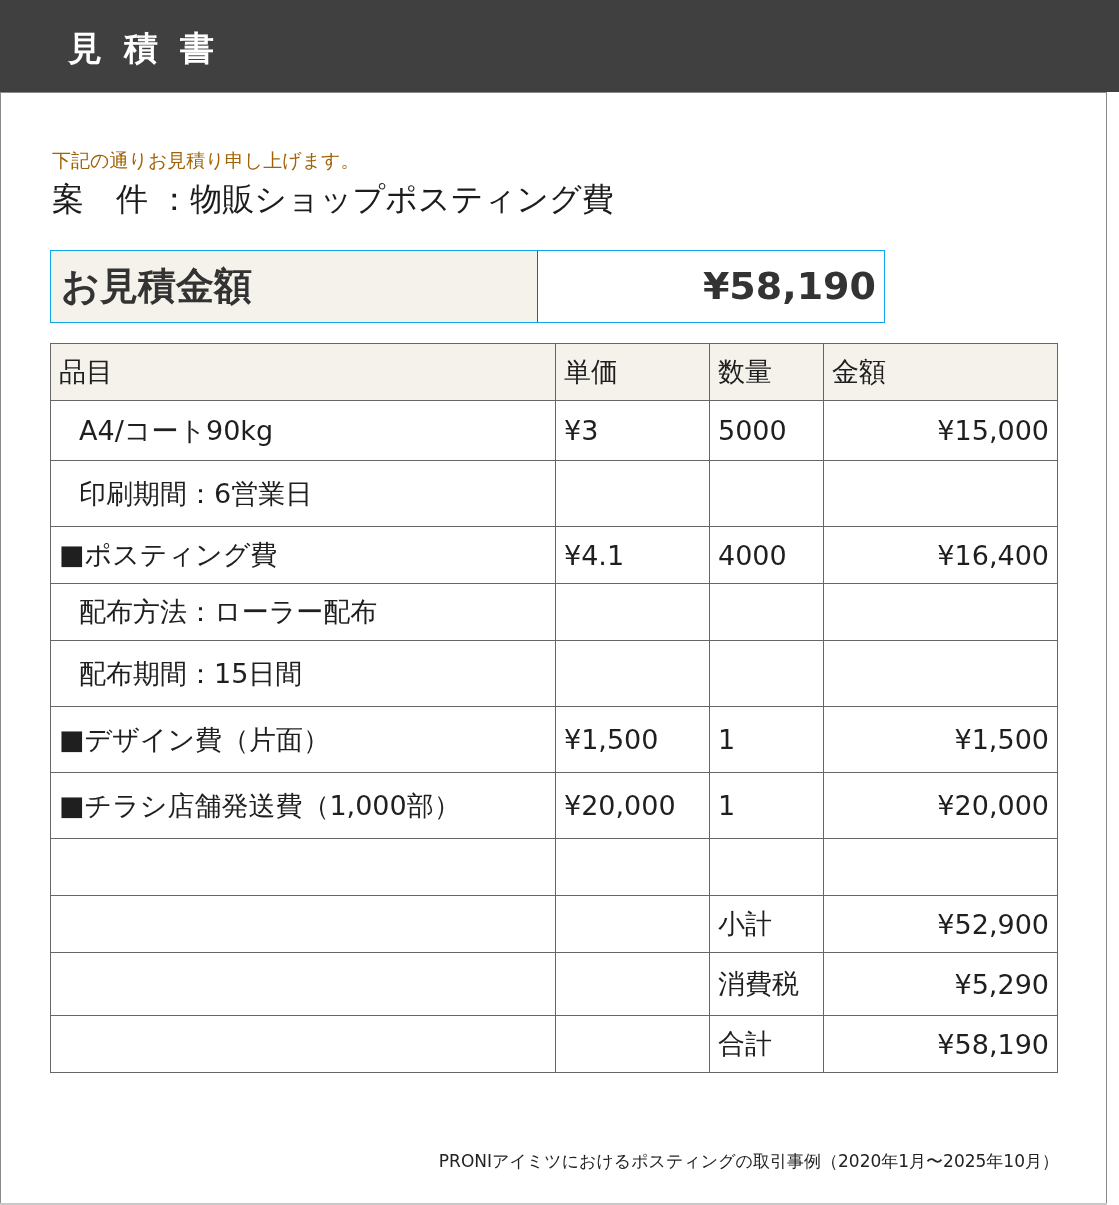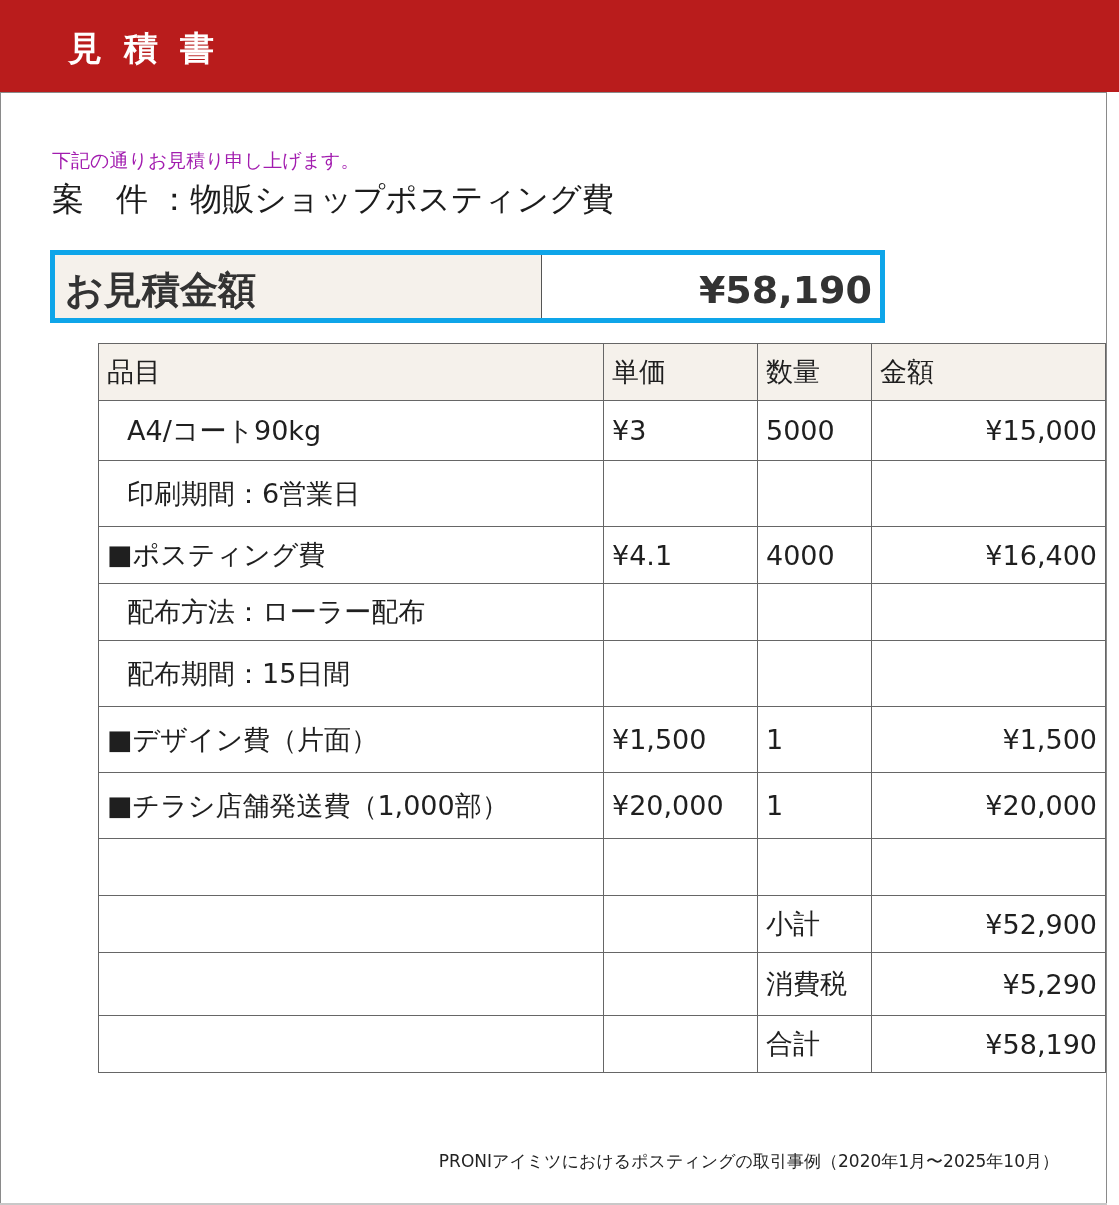--- a/index.html
+++ b/index.html
@@ -1,58 +1,58 @@
 <!DOCTYPE html>
 <html><head>
 <meta charset="utf-8">
 <style>
   * { box-sizing: border-box; margin: 0; padding: 0; }
   html, body { width: 1119px; height: 1205px; background: #ffffff; overflow: hidden; }
   body { font-family: "DejaVu Sans", "Liberation Sans", sans-serif; color: #222222; position: relative; }
 
   .header-bar {
     position: absolute; left: 0; top: 0; width: 1119px; height: 92px;
-    background: #b91c1c;
+    background: #404040;
   }
   .header-title {
     position: absolute; left: 68px; top: 26px;
     font-size: 34px; font-weight: bold; color: #ffffff; letter-spacing: 22px;
     line-height: 44px;
   }
   .frame {
     position: absolute; left: 0; top: 92px; width: 1107px; height: 1113px;
     border: 1px solid #8a8a8a; border-bottom: none; background: #ffffff;
   }
   .frame-bottom-shadow {
     position: absolute; left: 0; top: 1203px; width: 1107px; height: 2px; background: #c8c8c8;
   }
   .intro {
-    position: absolute; left: 52px; top: 148px; font-size: 19px; line-height: 24px; color: #a21caf;
+    position: absolute; left: 52px; top: 148px; font-size: 19px; line-height: 24px; color: #a16207;
   }
   .subject {
     position: absolute; left: 52px; top: 178px; font-size: 32px; font-weight: normal; line-height: 42px; color: #1c1c1c;
     white-space: pre;
   }
 
   .total-box {
     position: absolute; left: 50px; top: 250px; width: 835px; height: 73px;
-    border: 5px solid #0ea5e9; display: flex;
+    border: 1px solid #0ea5e9; display: flex;
   }
   .total-label {
     width: 487px; background: #f5f1eb; border-right: 1px solid #555;
     font-size: 38px; font-weight: bold; color: #333; line-height: 71px; padding-left: 10px;
   }
   .total-value {
     flex: 1; text-align: right; font-size: 38px; font-weight: bold; color: #333;
     line-height: 71px; padding-right: 8px;
   }
 
   table.items {
     position: absolute; left: 50px; top: 343px; width: 1007px;
-    border-collapse: collapse; table-layout: fixed; margin-left: 48px;
+    border-collapse: collapse; table-layout: fixed;
   }
   table.items td, table.items th {
     border: 1px solid #666; font-size: 27px; font-weight: normal; color: #1f1f1f;
     padding: 0 8px; text-align: left; vertical-align: middle; white-space: nowrap; overflow: hidden;
   }
   table.items th { background: #f5f1eb; height: 57px; }
   table.items td.amount { text-align: right; }
   table.items td.indent { padding-left: 28px; }
   col.c1 { width: 505px; } col.c2 { width: 154px; } col.c3 { width: 114px; } col.c4 { width: 234px; }
 

